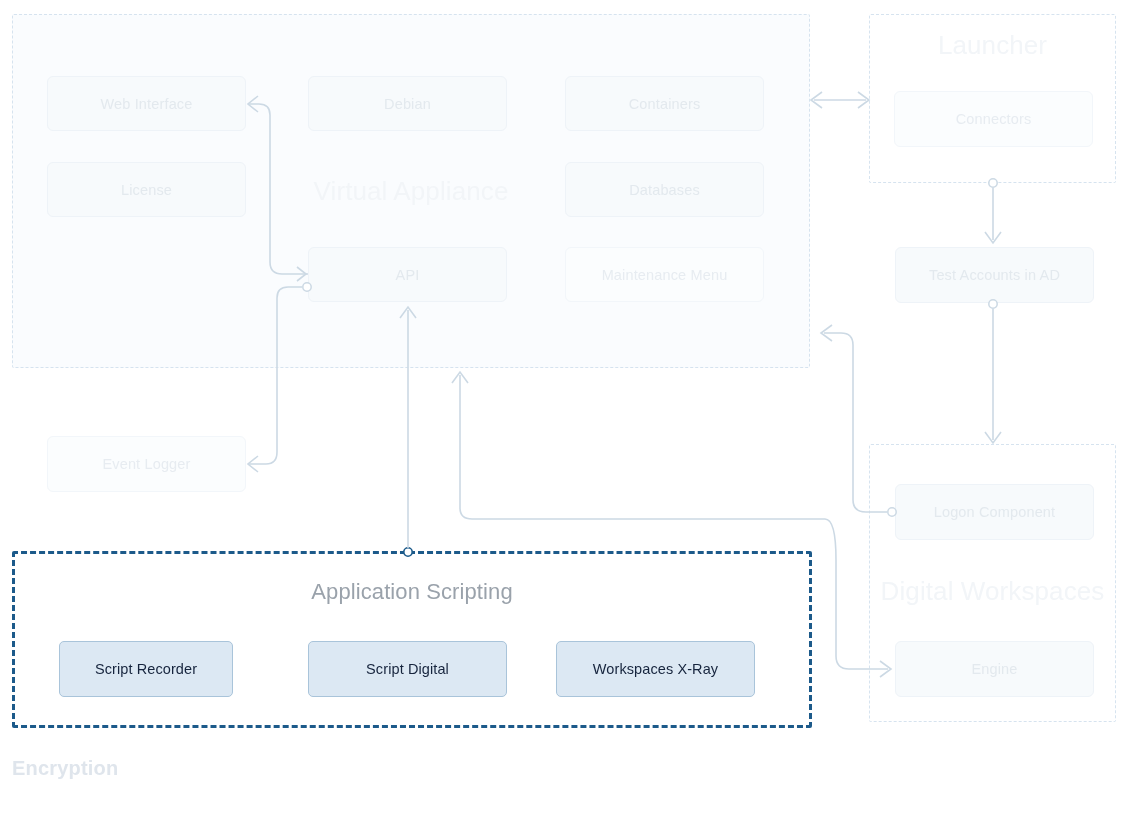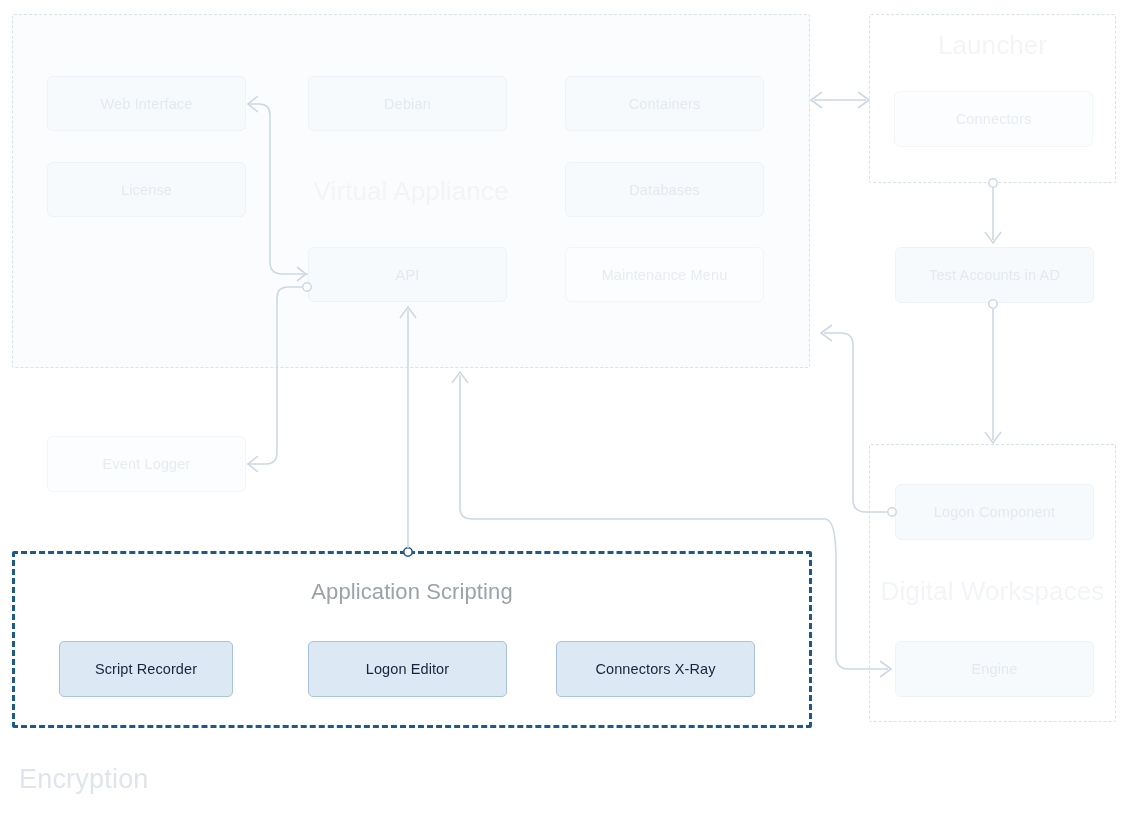--- a/index.html
+++ b/index.html
@@ -85,24 +85,24 @@
     letter-spacing: .1px;
   }
 
   
   .footer {
     position: absolute;
     left: 12px;
   }
   .footer-title {
     color: #dfe5ec;
-    font-size: 27px;
-    font-weight: normal;
+    font-size: 20px;
+    font-weight: bold;
     letter-spacing: .2px;
-    margin: 7px;
+    margin: 0;
   }
   .footer-sub {
     color: #e6ebf1;
     font-size: 14.5px;
     margin: 0;
     letter-spacing: .1px;
   }
 
   
   #wires {
@@ -155,22 +155,22 @@
 
   <div class="group" style="left:869px; top:444px; width:247px; height:278px;"></div>
   <div class="group-title" style="left:869px; top:576px; width:247px;">Digital Workspaces</div>
   <div class="node" style="left:895px; top:484px; width:199px; height:56px;">Logon Component</div>
   <div class="node" style="left:895px; top:641px; width:199px; height:56px;">Engine</div>
 
   <div class="scripting-group" style="left:12px; top:551px; width:800px; height:177px;"></div>
   <div class="group-title dark" style="left:12px; top:579px; width:800px;">Application Scripting</div>
 
   <div class="btn" style="left:59px; top:641px; width:174px; height:56px;">Script Recorder</div>
-  <div class="btn" style="left:308px; top:641px; width:199px; height:56px;">Logon Editor</div>
-  <div class="btn" style="left:556px; top:641px; width:199px; height:56px;">Connectors X-Ray</div>
+  <div class="btn" style="left:308px; top:641px; width:199px; height:56px;">Script Digital</div>
+  <div class="btn" style="left:556px; top:641px; width:199px; height:56px;">Workspaces X-Ray</div>
 
   <div class="footer" style="top:757px;">
     <p class="footer-title">Encryption</p>
   </div>
 
   <svg id="wires" viewBox="0 0 1128 832">
 
     <path class="wire" d="M 308 274 L 282 274 Q 270 274 270 262 L 270 115 Q 270 104 259 104 L 249 104"></path>
     <path class="wire-head" d="M 258 96 L 248 104 L 258 112"></path>
 

